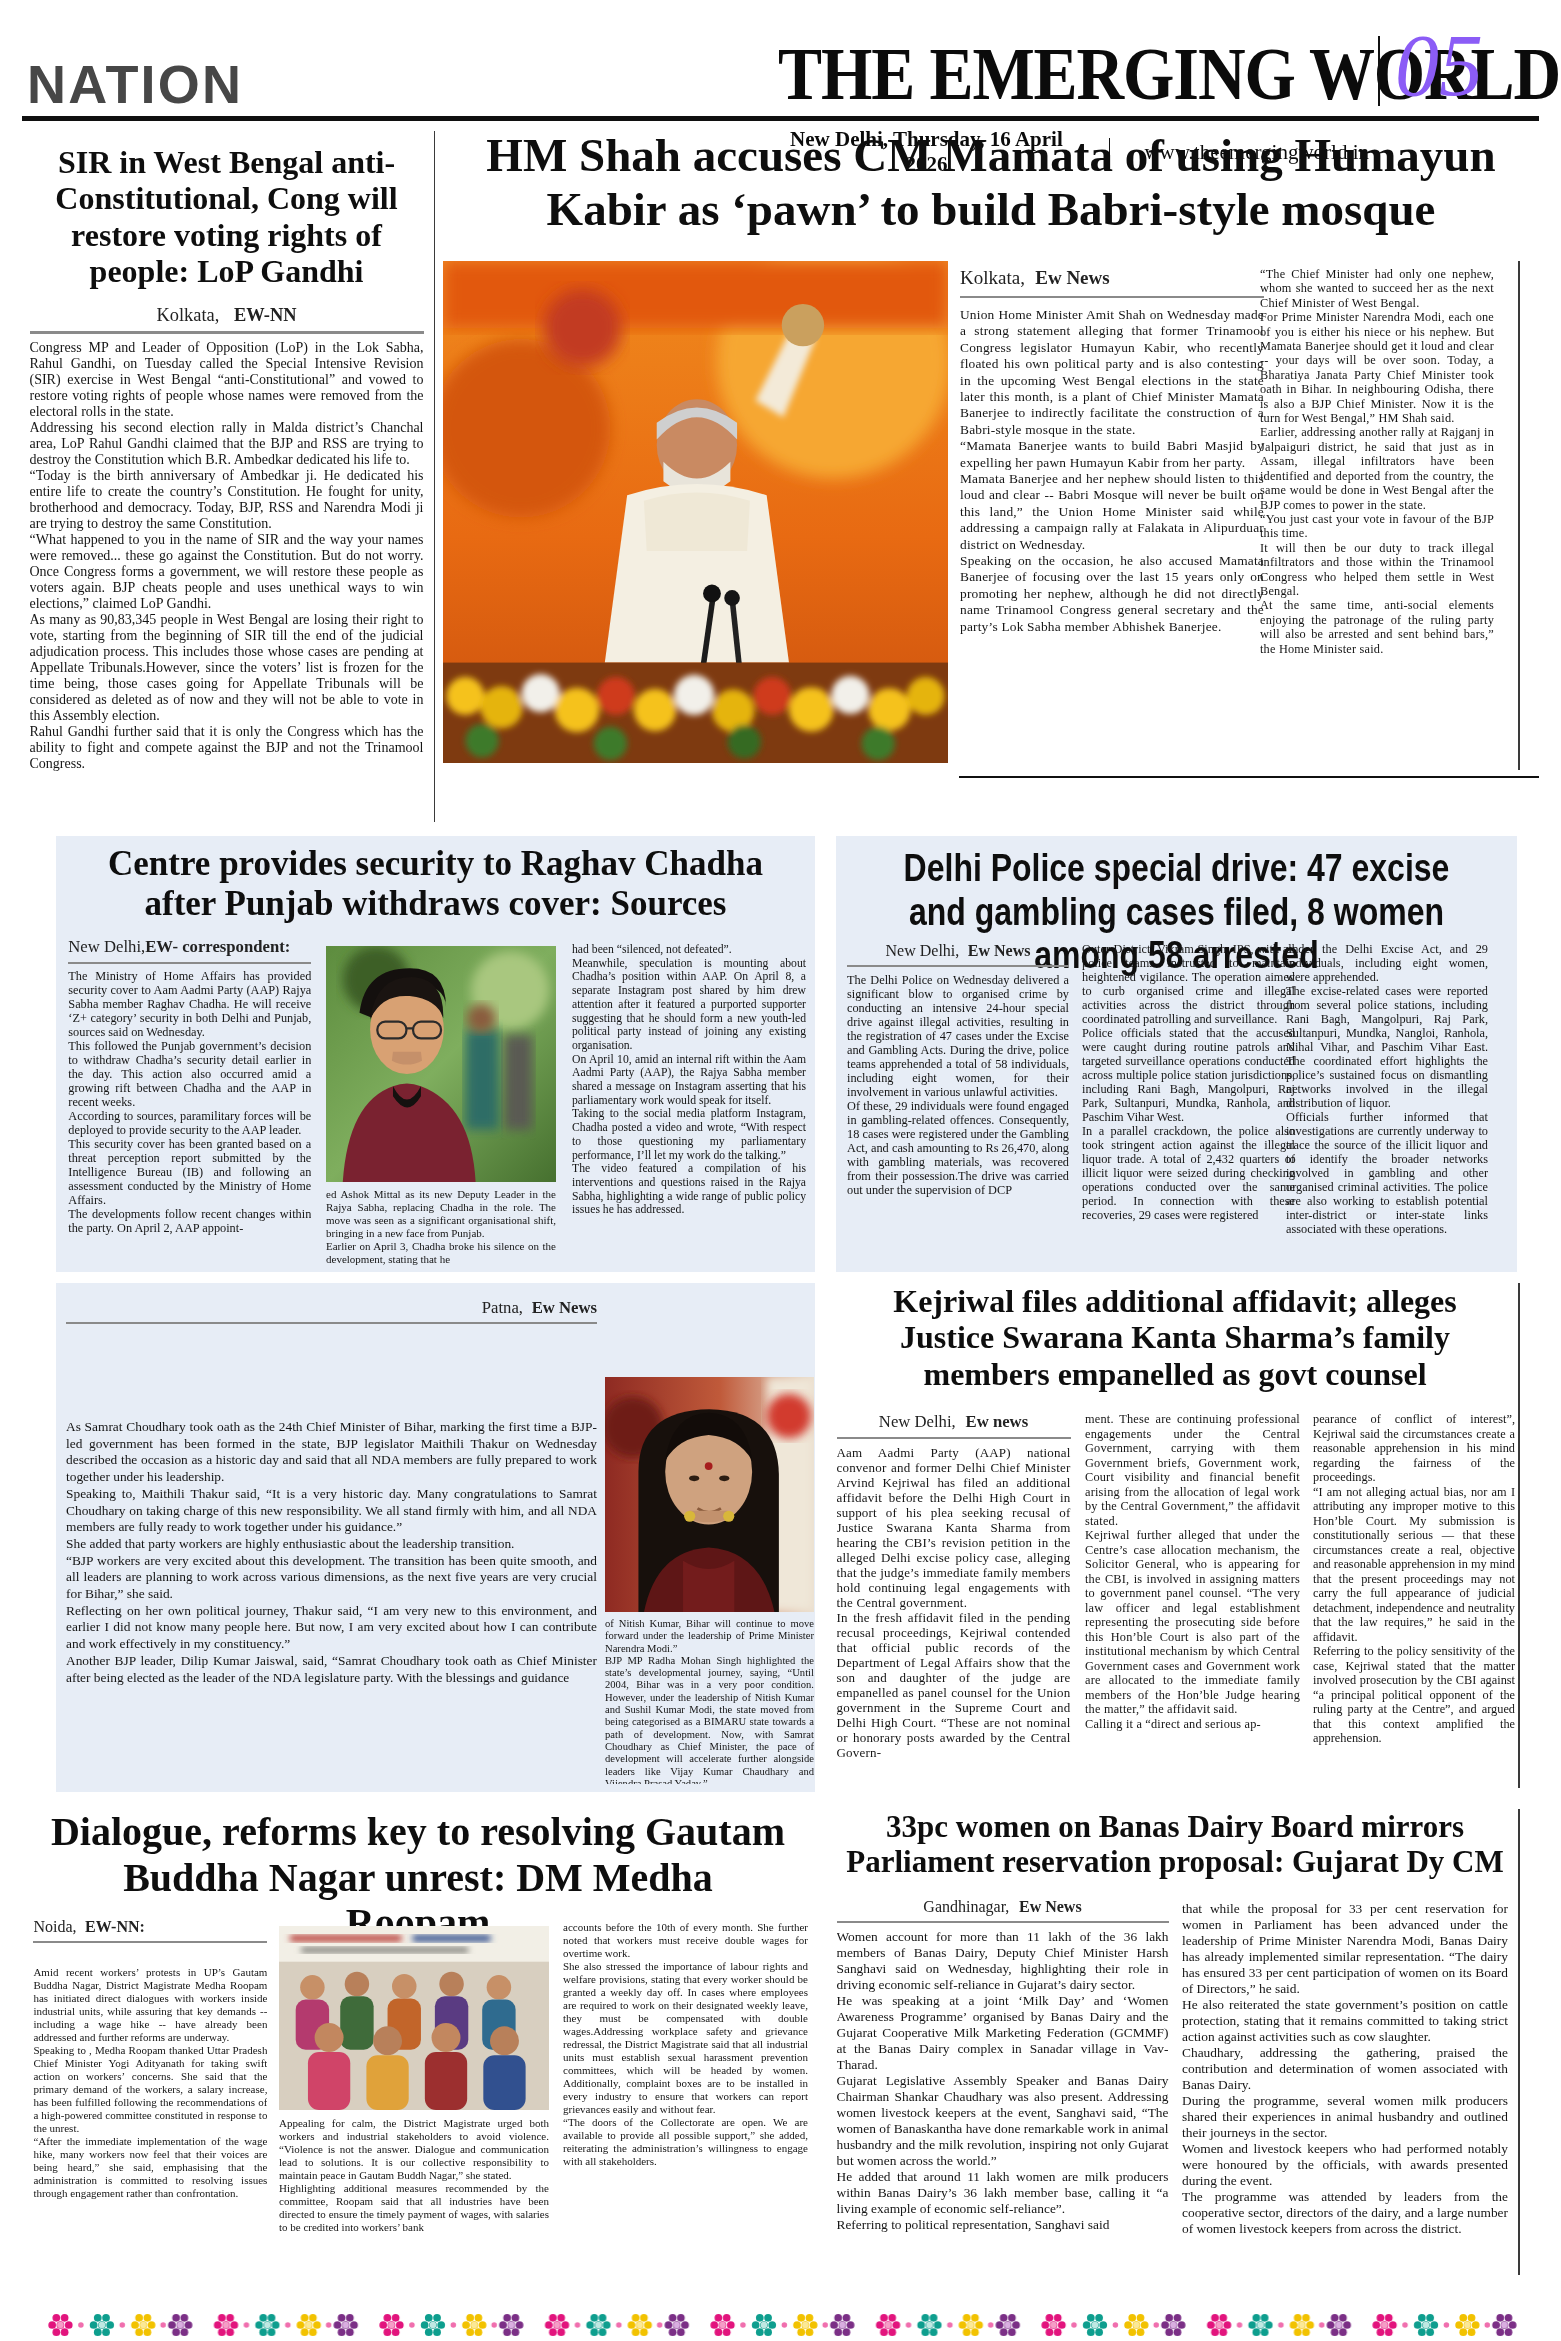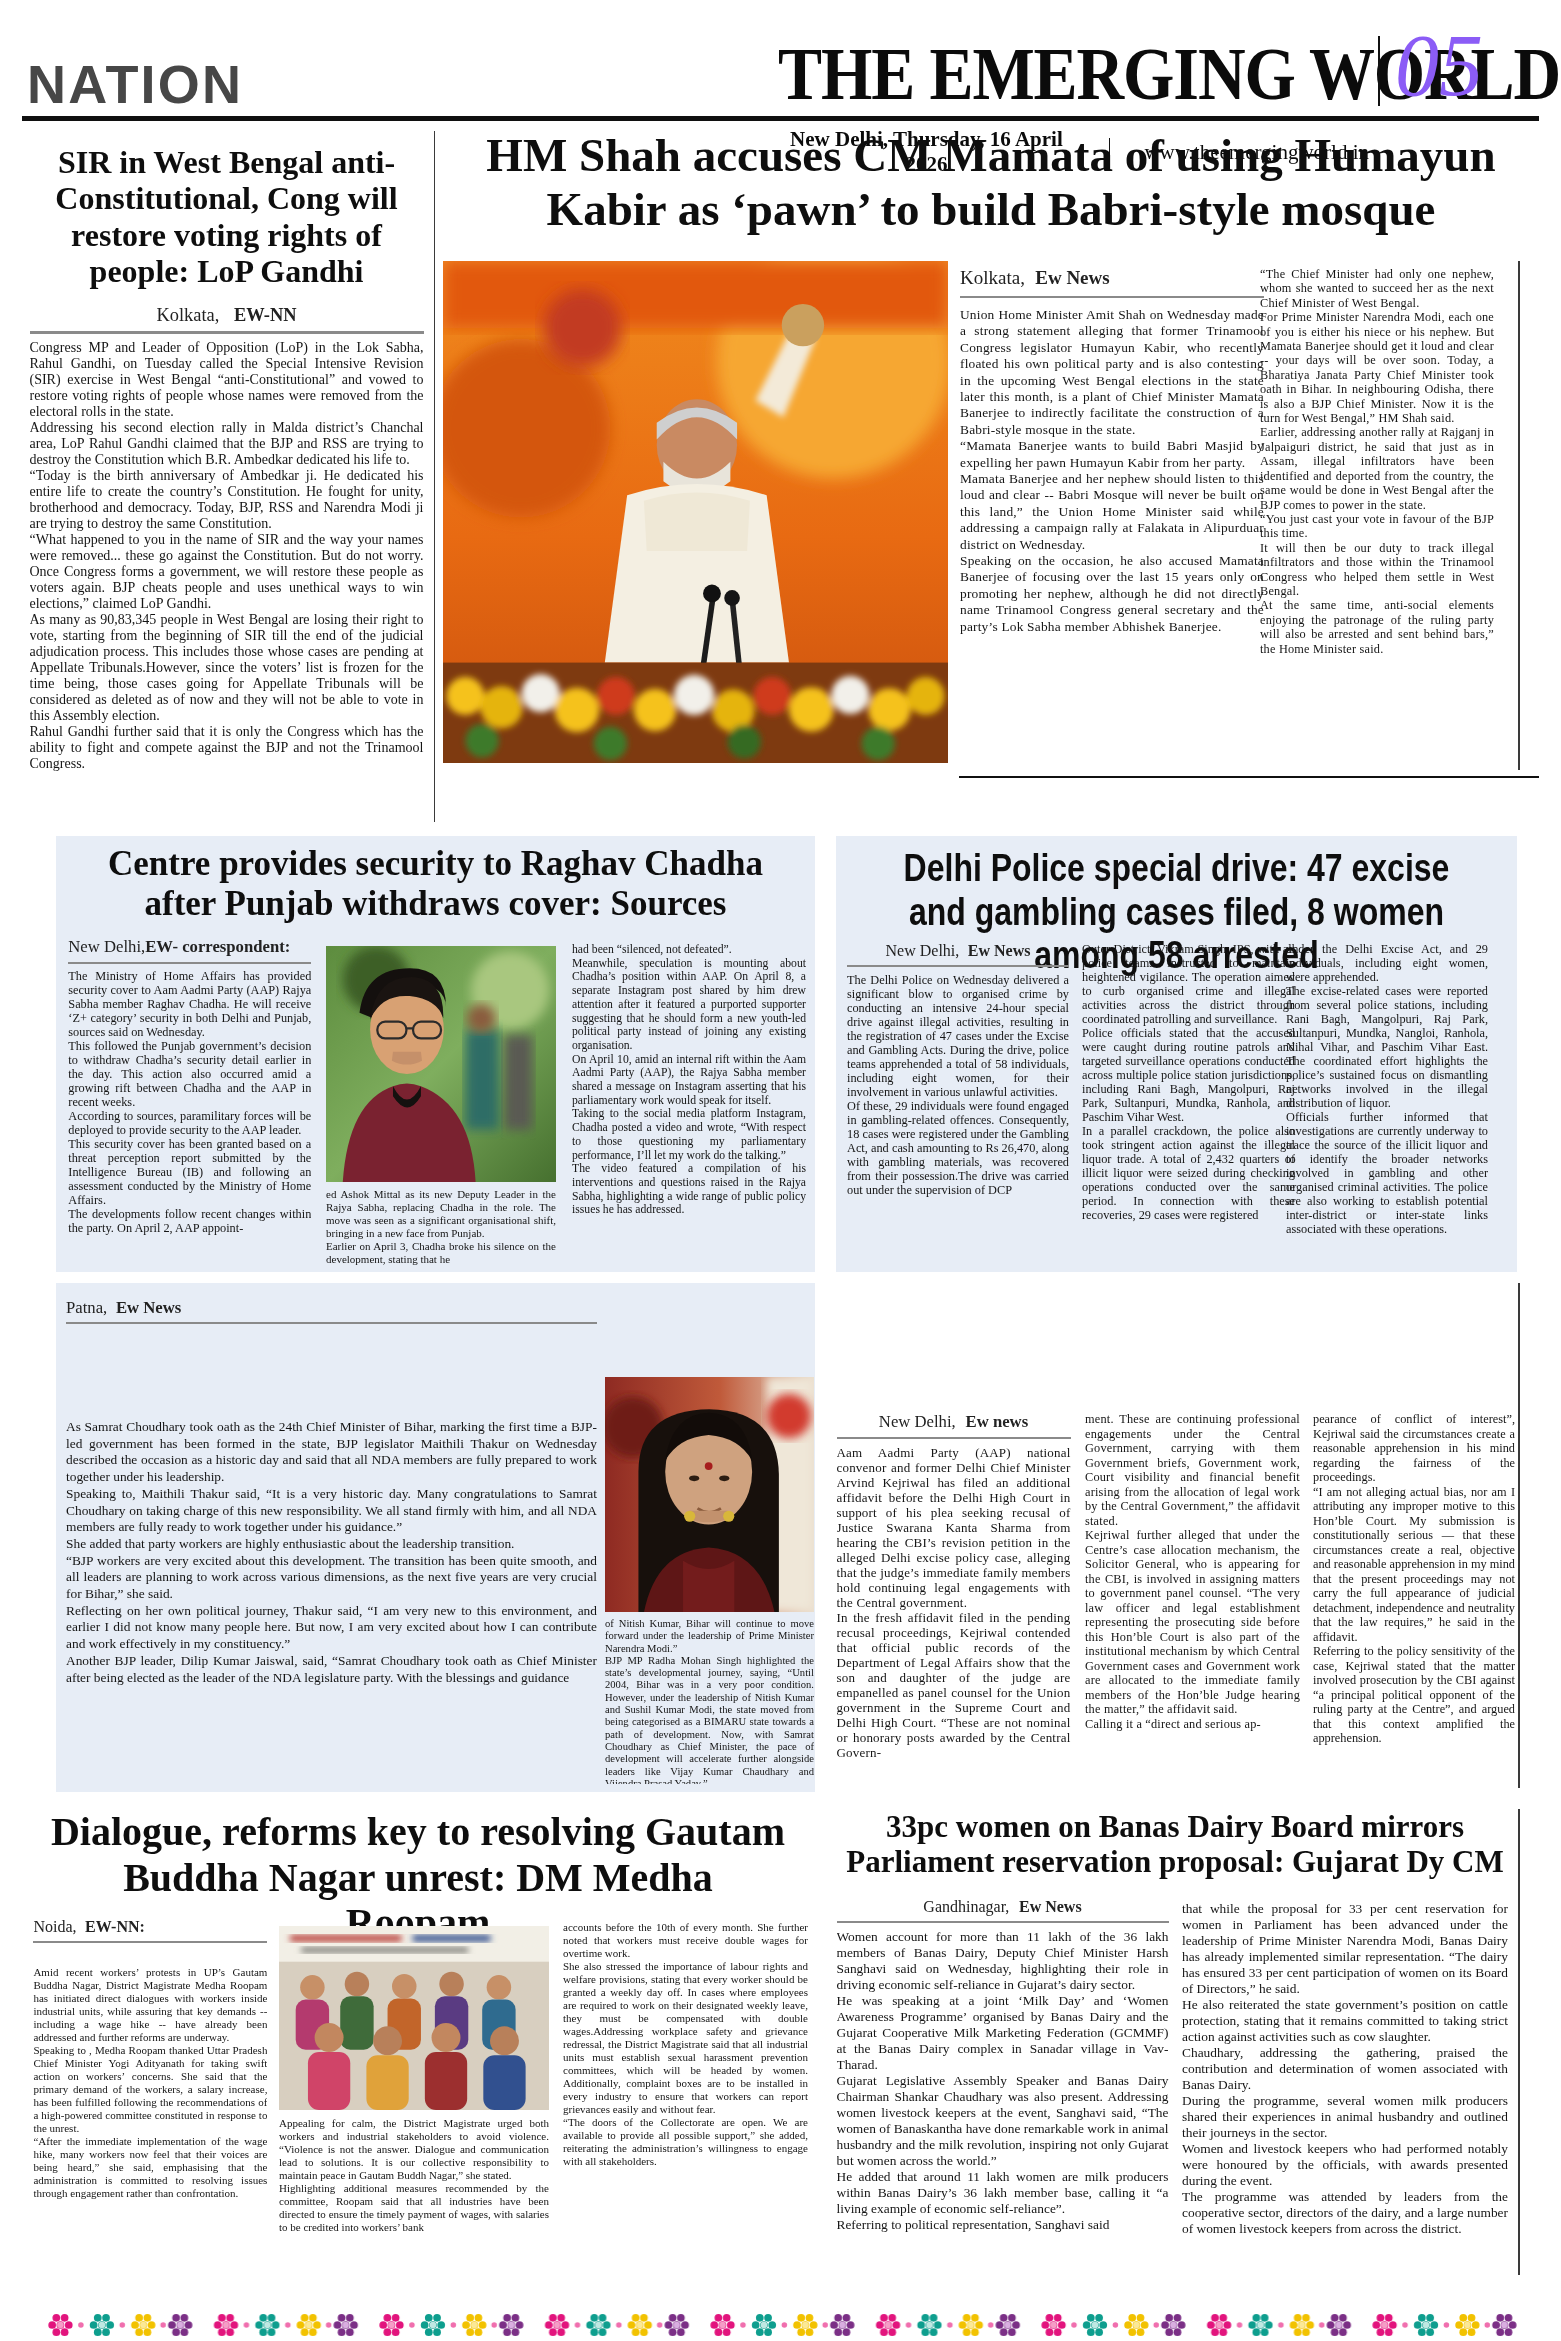--- a/index.html
+++ b/index.html
@@ -212,21 +212,21 @@
     </div>
     <div class="abs body-text" style="left:246px;top:106px;width:213px;height:323px;font-size:12.3px;line-height:14px;">Outer District, Vikram Singh, IPS, with all police teams instructed to maintain heightened vigilance. The operation aimed to curb organised crime and illegal activities across the district through coordinated patrolling and surveillance.
 Police officials stated that the accused were caught during routine patrols and targeted surveillance operations conducted across multiple police station jurisdictions, including Rani Bagh, Mangolpuri, Raj Park, Sultanpuri, Mundka, Ranhola, and Paschim Vihar West.
 In a parallel crackdown, the police also took stringent action against the illegal liquor trade. A total of 2,432 quarters of illicit liquor were seized during checking operations conducted over the same period. In connection with these recoveries, 29 cases were registered</div>
     <div class="abs body-text" style="left:450px;top:106px;width:202px;height:323px;font-size:12.3px;line-height:14px;">under the Delhi Excise Act, and 29 individuals, including eight women, were apprehended.
 The excise-related cases were reported from several police stations, including Rani Bagh, Mangolpuri, Raj Park, Sultanpuri, Mundka, Nangloi, Ranhola, Nihal Vihar, and Paschim Vihar East. The coordinated effort highlights the police’s sustained focus on dismantling networks involved in the illegal distribution of liquor.
 Officials further informed that investigations are currently underway to trace the source of the illicit liquor and to identify the broader networks involved in gambling and other organised criminal activities. The police are also working to establish potential inter-district or inter-state links associated with these operations.</div>
   </section>
 
   <section class="abs bluebox" style="left:56px;top:1283px;width:759px;height:509px;">
-    <div class="byline" style="font-size:16.7px;text-align:left;width:531px;margin:14.5px 0 0 10px;">
+    <div class="byline" style="font-size:16.7px;text-align:right;width:531px;margin:14.5px 0 0 10px;">
       <span>Patna,</span>
       <b style="margin-left:4.5px;">Ew News</b>
     </div>
     <div class="gray-rule" style="margin:4.5px 0 0 10px;width:531px;"></div>
     <div class="abs body-text" style="left:10px;top:136px;width:531px;height:362px;font-size:13.4px;line-height:16.7px;">As Samrat Choudhary took oath as the 24th Chief Minister of Bihar, marking the first time a BJP-led government has been formed in the state, BJP legislator Maithili Thakur on Wednesday described the occasion as a historic day and said that all NDA members are fully prepared to work together under his leadership.
 Speaking to, Maithili Thakur said, “It is a very historic day. Many congratulations to Samrat Choudhary on taking charge of this new responsibility. We all stand firmly with him, and all NDA members are fully ready to work together under his guidance.”
 She added that party workers are highly enthusiastic about the leadership transition.
 “BJP workers are very excited about this development. The transition has been quite smooth, and all leaders are planning to work across various dimensions, as the next five years are very crucial for Bihar,” she said.
 Reflecting on her own political journey, Thakur said, “I am very new to this environment, and earlier I did not know many people here. But now, I am very excited about how I can contribute and work effectively in my constituency.”
 Another BJP leader, Dilip Kumar Jaiswal, said, “Samrat Choudhary took oath as Chief Minister after being elected as the leader of the NDA legislature party. With the blessings and guidance</div>
@@ -259,20 +259,21 @@
         <path d="M140 330 Q186 360 232 330 L232 422 L140 422 Z" fill="#731c1c"></path>
         <circle cx="152" cy="250" r="10" fill="#d8b73a"></circle>
           <circle cx="222" cy="250" r="10" fill="#d8b73a"></circle>
       </svg>
     </div>
     <div class="abs body-text" style="left:549px;top:335px;width:209px;height:166px;font-size:10.6px;line-height:12.3px;">of Nitish Kumar, Bihar will continue to move forward under the leadership of Prime Minister Narendra Modi.”
 BJP MP Radha Mohan Singh highlighted the state’s developmental journey, saying, “Until 2004, Bihar was in a very poor condition. However, under the leadership of Nitish Kumar and Sushil Kumar Modi, the state moved from being categorised as a BIMARU state towards a path of development. Now, with Samrat Choudhary as Chief Minister, the pace of development will accelerate further alongside leaders like Vijay Kumar Chaudhary and Vijendra Prasad Yadav.”</div>
   </section>
 
   <section class="abs" style="left:832px;top:1283px;width:686px;height:509px;">
+    <h1 class="hl" style="margin:0 16.7px;font-size:32px;">Kejriwal files additional affidavit; alleges Justice Swarana Kanta Sharma’s family members empanelled as govt counsel</h1>
     <div class="abs" style="left:4.5px;top:129px;width:234px;">
       <div class="byline" style="font-size:16.7px;text-align:center;">
         <span>New Delhi,</span>
         <b style="margin-left:5.6px;">Ew news</b>
       </div>
       <div class="gray-rule" style="margin-top:4.5px;"></div>
       <div class="body-text" style="margin-top:6.7px;height:345px;font-size:13px;line-height:15px;letter-spacing:0.2px;">Aam Aadmi Party (AAP) national convenor and former Delhi Chief Minister Arvind Kejriwal has filed an additional affidavit before the Delhi High Court in support of his plea seeking recusal of Justice Swarana Kanta Sharma from hearing the CBI’s revision petition in the alleged Delhi excise policy case, alleging that the judge’s immediate family members hold continuing legal engagements with the Central government.
 In the fresh affidavit filed in the pending recusal proceedings, Kejriwal contended that official public records of the Department of Legal Affairs show that the son and daughter of the judge are empanelled as panel counsel for the Union government in the Supreme Court and Delhi High Court. “These are not nominal or honorary posts awarded by the Central Govern-</div>
     </div>
     <div class="abs body-text" style="left:253px;top:129px;width:215px;height:375px;font-size:12.3px;line-height:14.5px;letter-spacing:0.2px;">ment. These are continuing professional engagements under the Central Government, carrying with them Government briefs, Government work, Court visibility and financial benefit arising from the allocation of legal work by the Central Government,” the affidavit stated.

